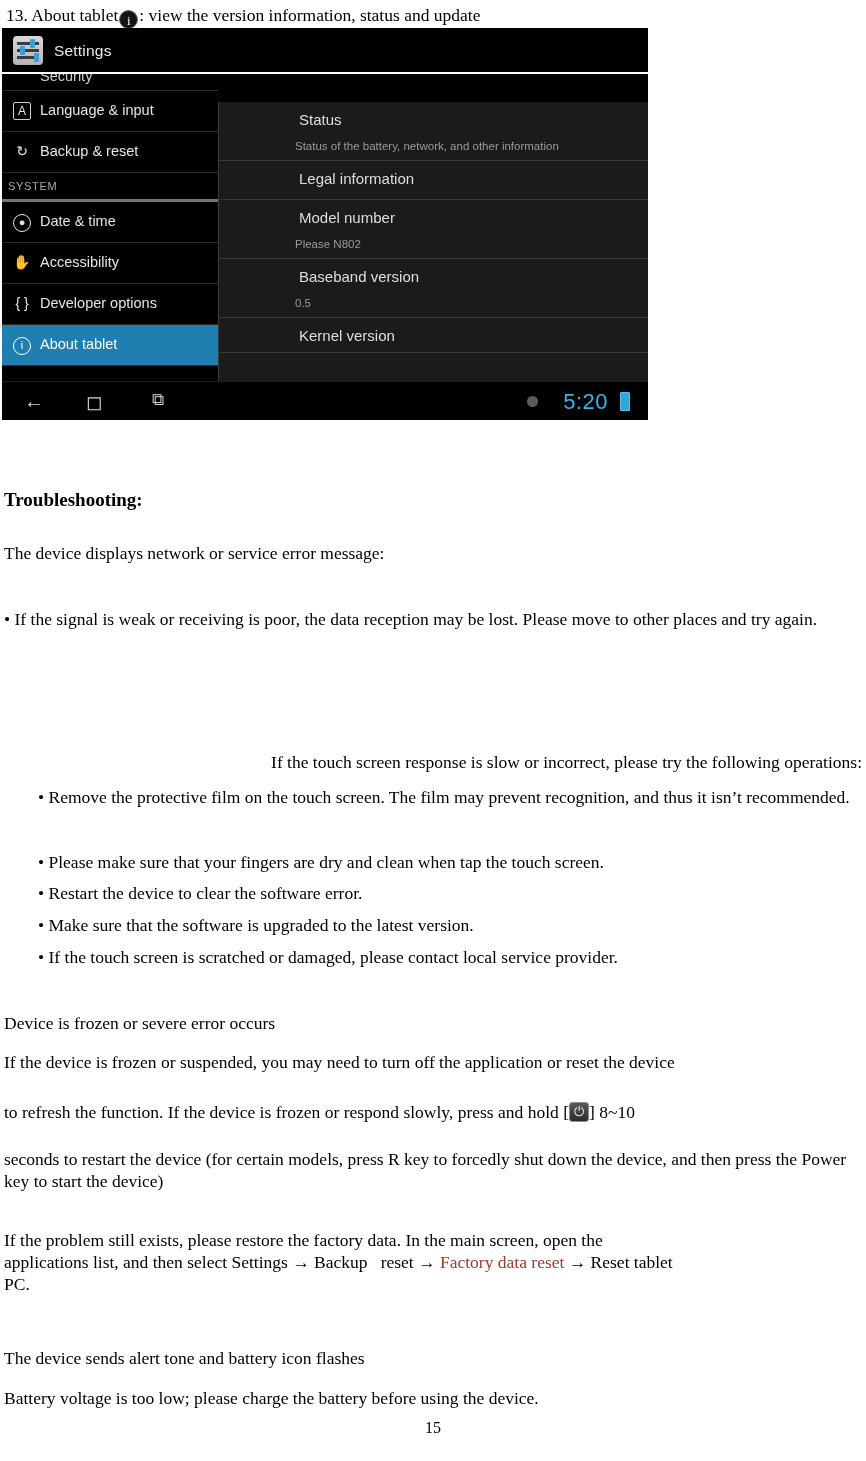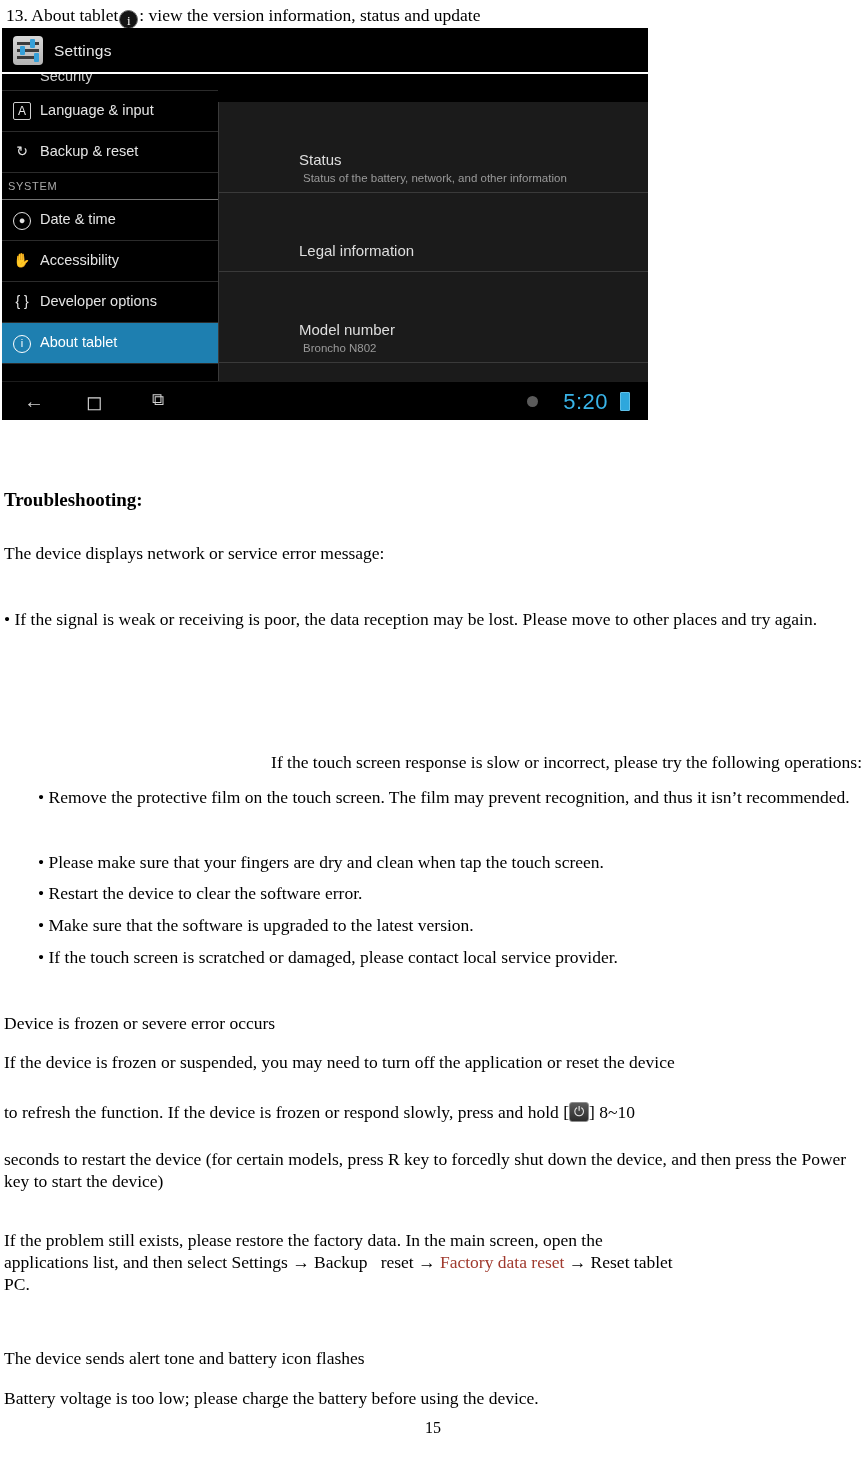--- a/index.html
+++ b/index.html
@@ -139,21 +139,21 @@
     height: 16px;
     overflow: hidden;
   }
   .lp-row.partial .lbl { top: -6px; color:#cfcfcf; }
   .lp-section {
     position: relative;
     height: 26px;
     color: #a9a9a9;
     font-size: 11px;
     letter-spacing: .7px;
-    border-bottom: 1px solid #737373;
+    border-bottom: 3px solid #737373;
   }
   .lp-section span {
     position: absolute;
     left: 6px;
     top: 7px;
   }
   .lp-row.selected {
     background: #1e7fb0;
   }
   .lp-row.selected .lbl { color: #ffffff; text-align: right; }
@@ -196,28 +196,27 @@
   .rp-row {
     position: relative;
     border-bottom: 1px solid #3a3a3a;
     padding: 9px 0 8px 0;
   }
   .rp-title {
     position: relative;
     left: 80px;
     color: #dedede;
     font-size: 15px;
-    margin-top: 40px;
   }
   .rp-sub {
     position: relative;
-    left: 84px;
+    left: 76px;
     color: #9a9a9a;
     font-size: 11.5px;
-    margin-top: 4px;
+    margin-top: 12px;
   }
   .rp-row.tall { padding-bottom: 12px; }
 
   .navbar {
     position: absolute;
     left: 0;
     bottom: 0;
     width: 646px;
     height: 38px;
     background: #000000;
@@ -367,21 +366,21 @@
     <div class="right-pane">
       <div class="rp-row">
         <div class="rp-title">Status</div>
         <div class="rp-sub">Status of the battery, network, and other information</div>
       </div>
       <div class="rp-row tall">
         <div class="rp-title">Legal information</div>
       </div>
       <div class="rp-row">
         <div class="rp-title">Model number</div>
-        <div class="rp-sub">Broncho N802</div>
+        <div class="rp-sub">Please N802</div>
       </div>
       <div class="rp-row">
         <div class="rp-title">Baseband version</div>
         <div class="rp-sub">0.5</div>
       </div>
       <div class="rp-row">
         <div class="rp-title">Kernel version</div>
       </div>
     </div>
 

